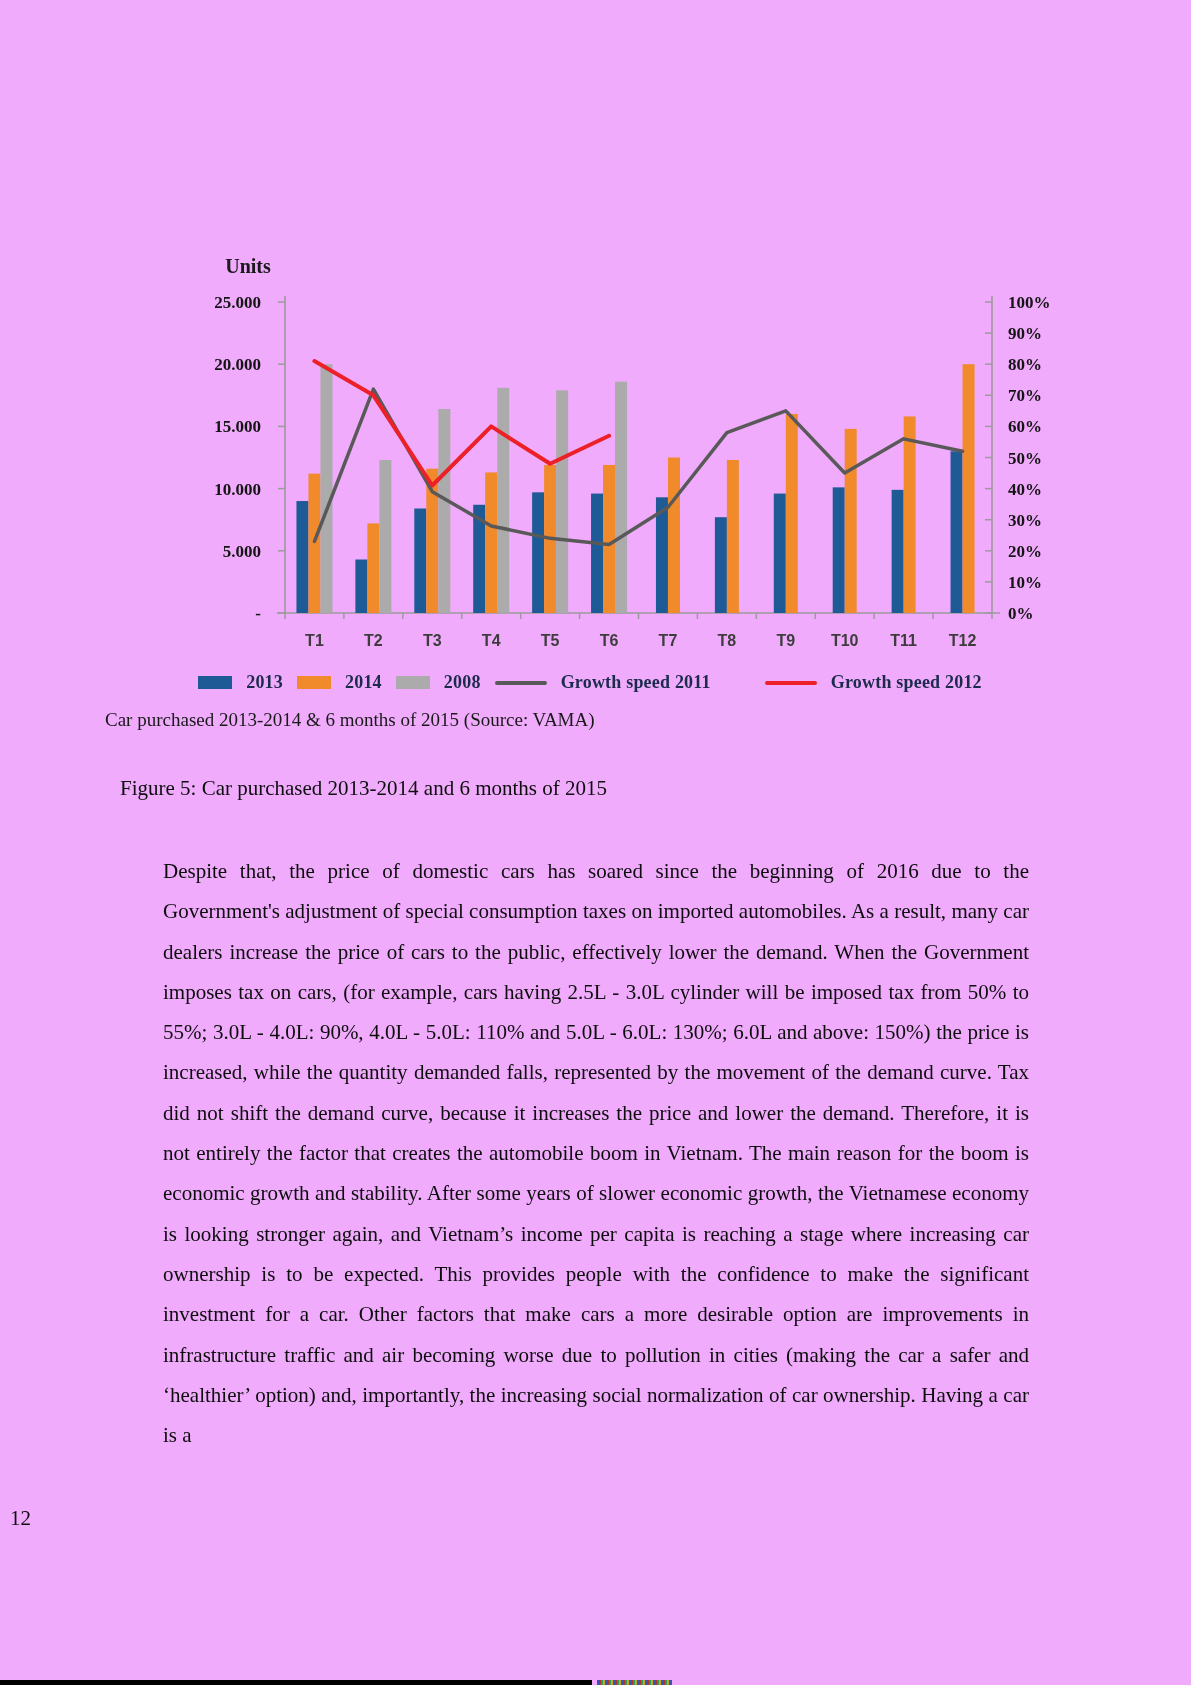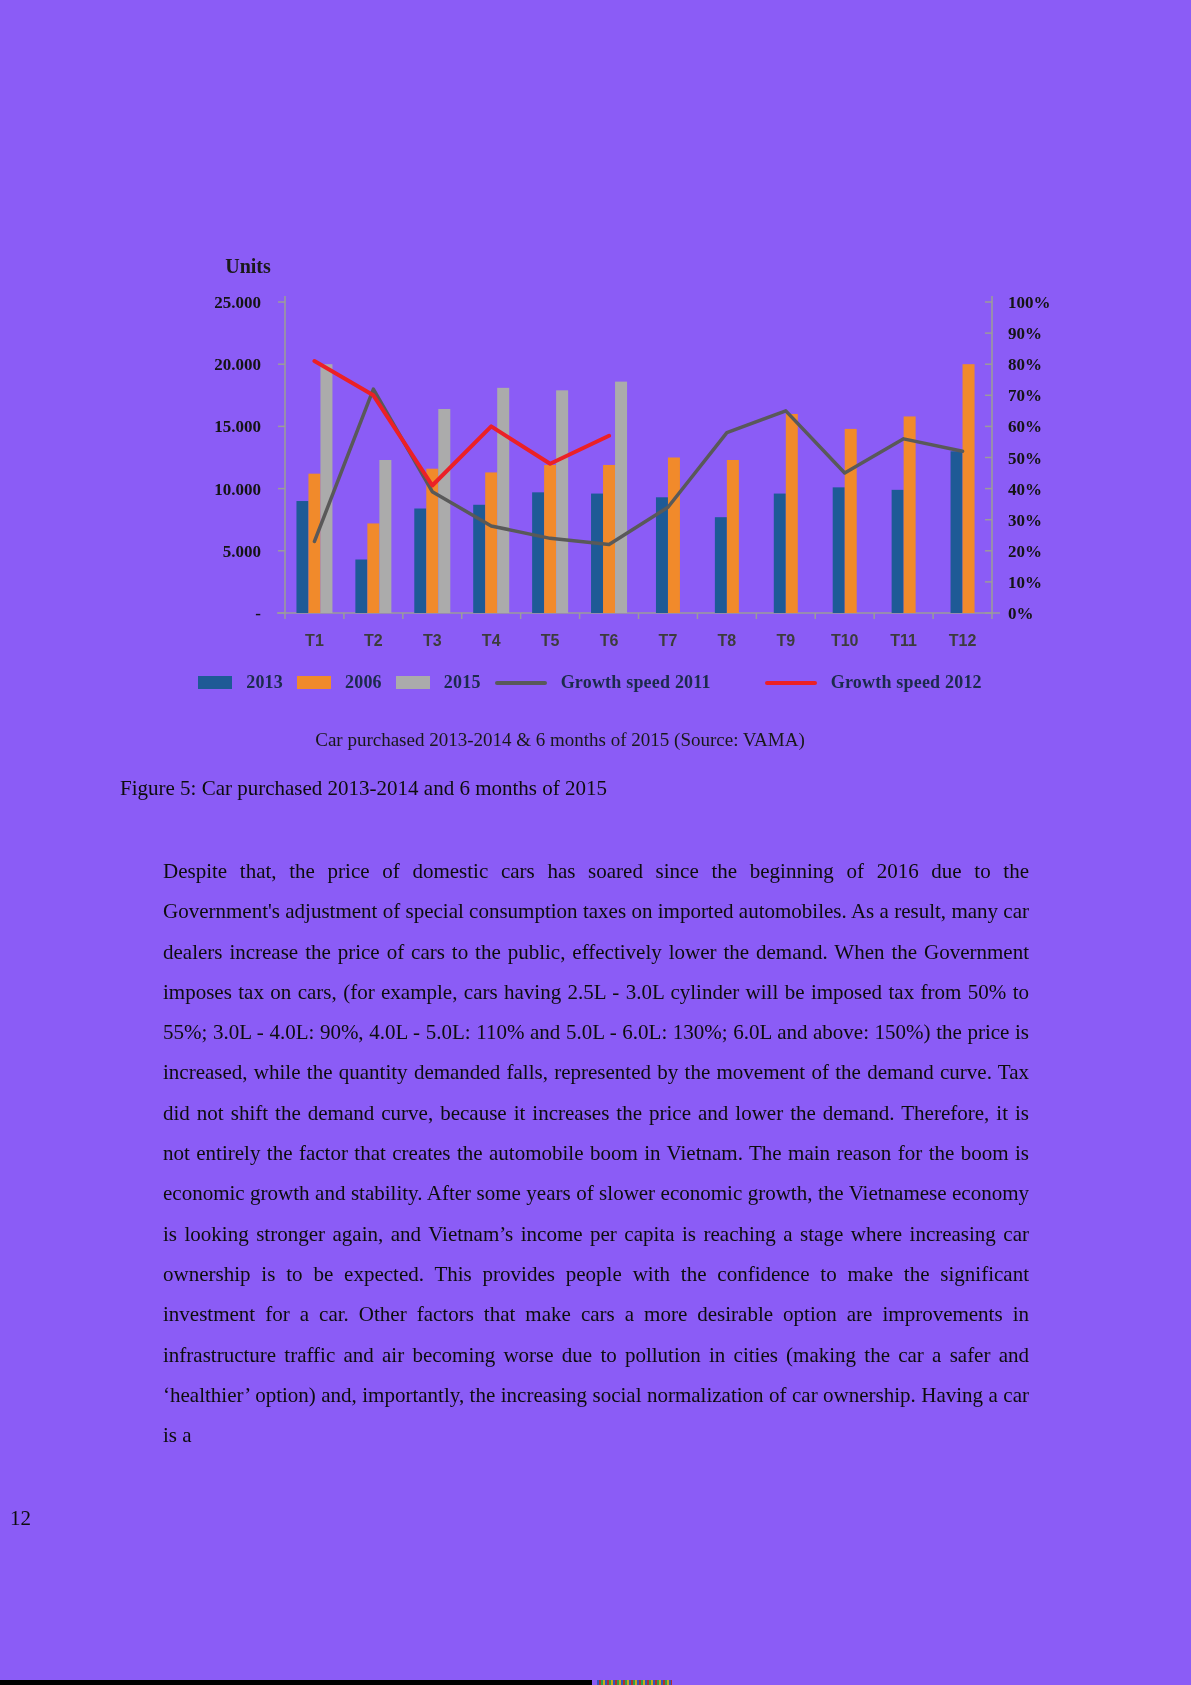--- a/index.html
+++ b/index.html
@@ -1,41 +1,41 @@
 <!DOCTYPE html>
 <html><head>
 <meta charset="utf-8">
 <style>
   html,body{margin:0;padding:0;background:#888;}
   .page{
     position:relative;
     width:1191px;height:1685px;
-    background:#8b5cf6;
+    background:#f0abfc;
     overflow:hidden;
     font-family:"Liberation Serif",serif;
   }
   
   .figure{position:absolute;left:170px;top:235px;width:910px;height:515px;}
   #chart-svg{position:absolute;left:0;top:0;}
   .units{font:bold 20px "Liberation Serif",serif;fill:#1a1a1a;text-anchor:middle;}
   .tickL{font:bold 17px "Liberation Serif",serif;fill:#141414;}
   .tickR{font:bold 17px "Liberation Serif",serif;fill:#141414;}
   .tickX{font:bold 16px "Liberation Sans",sans-serif;fill:#3c3c3c;}
   .legend-row{
     position:absolute;left:-35px;top:437px;width:100%;
     display:flex;justify-content:center;align-items:center;gap:14px;
   }
   .legend-item{display:inline-flex;align-items:center;gap:14px;}
   .legend-item:last-child{margin-left:40px;}
   .swatch-bar{width:34px;height:13px;display:inline-block;}
   .swatch-line{width:52px;height:4px;display:inline-block;border-radius:2px;}
   .legend-label{font:bold 18px "Liberation Serif",serif;color:#1c2b4c;letter-spacing:0.2px;}
   .chart-source{
-    position:absolute;left:-65px;top:474px;width:100%;text-align:center;
-    font:19px "Liberation Serif",serif;color:#191919;margin-top:20px;
+    position:absolute;left:-65px;top:474px;width:100%;
+    font:19px "Liberation Serif",serif;color:#191919;
   }
   
   .figure-caption{
     position:absolute;left:120px;top:776px;width:866px;text-align:left;
     font:21px "Liberation Serif",serif;color:#0d0d0d;
   }
   .body-text{
     position:absolute;left:163px;top:851px;width:866px;
     font:21px/40.3px "Liberation Serif",serif;color:#0d0d0d;
     text-align:justify;
@@ -154,25 +154,25 @@
         <polyline points="144.45833333333334,306.47 203.375,154.08 262.29166666666663,256.71 321.2083333333333,290.91999999999996 380.125,303.36 439.04166666666663,309.58 497.9583333333333,272.26 556.875,197.62 615.7916666666666,175.85 674.7083333333333,238.04999999999998 733.625,203.83999999999997 792.5416666666666,216.28" fill="none" stroke="#595959" stroke-width="3.5" stroke-linejoin="round" stroke-linecap="round"></polyline>
         <polyline points="144.45833333333334,126.08999999999997 203.375,160.3 262.29166666666663,250.49 321.2083333333333,191.4 380.125,228.72 439.04166666666663,200.73000000000002" fill="none" stroke="#ec2026" stroke-width="4" stroke-linejoin="round" stroke-linecap="round"></polyline>
       </svg>
     <div class="legend-row" id="legend">
         <span class="legend-item">
           <span class="swatch-bar" style="background: rgb(30, 90, 150);"></span>
           <span class="legend-label">2013</span>
         </span>
         <span class="legend-item">
           <span class="swatch-bar" style="background: rgb(241, 138, 43);"></span>
-          <span class="legend-label">2006</span>
+          <span class="legend-label">2014</span>
         </span>
         <span class="legend-item">
           <span class="swatch-bar" style="background: rgb(171, 171, 171);"></span>
-          <span class="legend-label">2015</span>
+          <span class="legend-label">2008</span>
         </span>
         <span class="legend-item">
           <span class="swatch-line" style="background: rgb(89, 89, 89);"></span>
           <span class="legend-label">Growth speed 2011</span>
         </span>
         <span class="legend-item">
           <span class="swatch-line" style="background: rgb(236, 32, 38);"></span>
           <span class="legend-label">Growth speed 2012</span>
         </span>
       </div>

